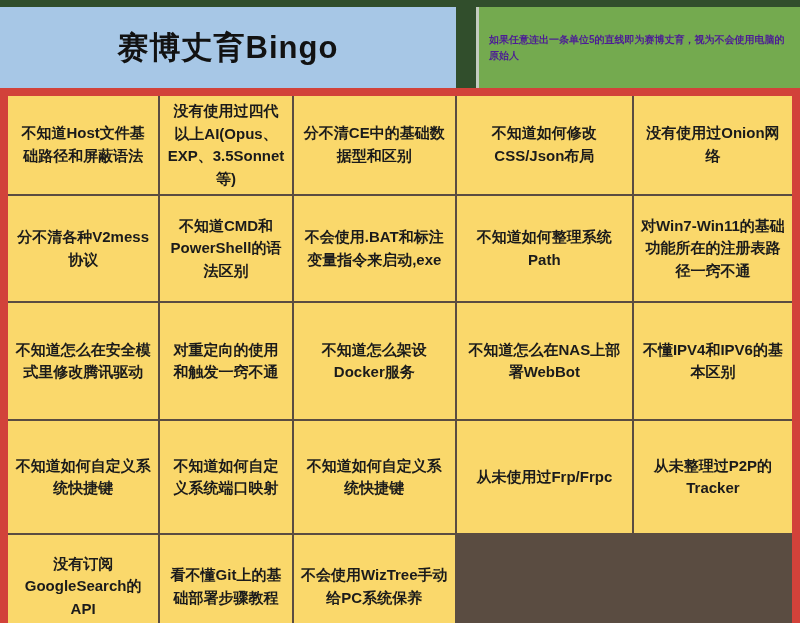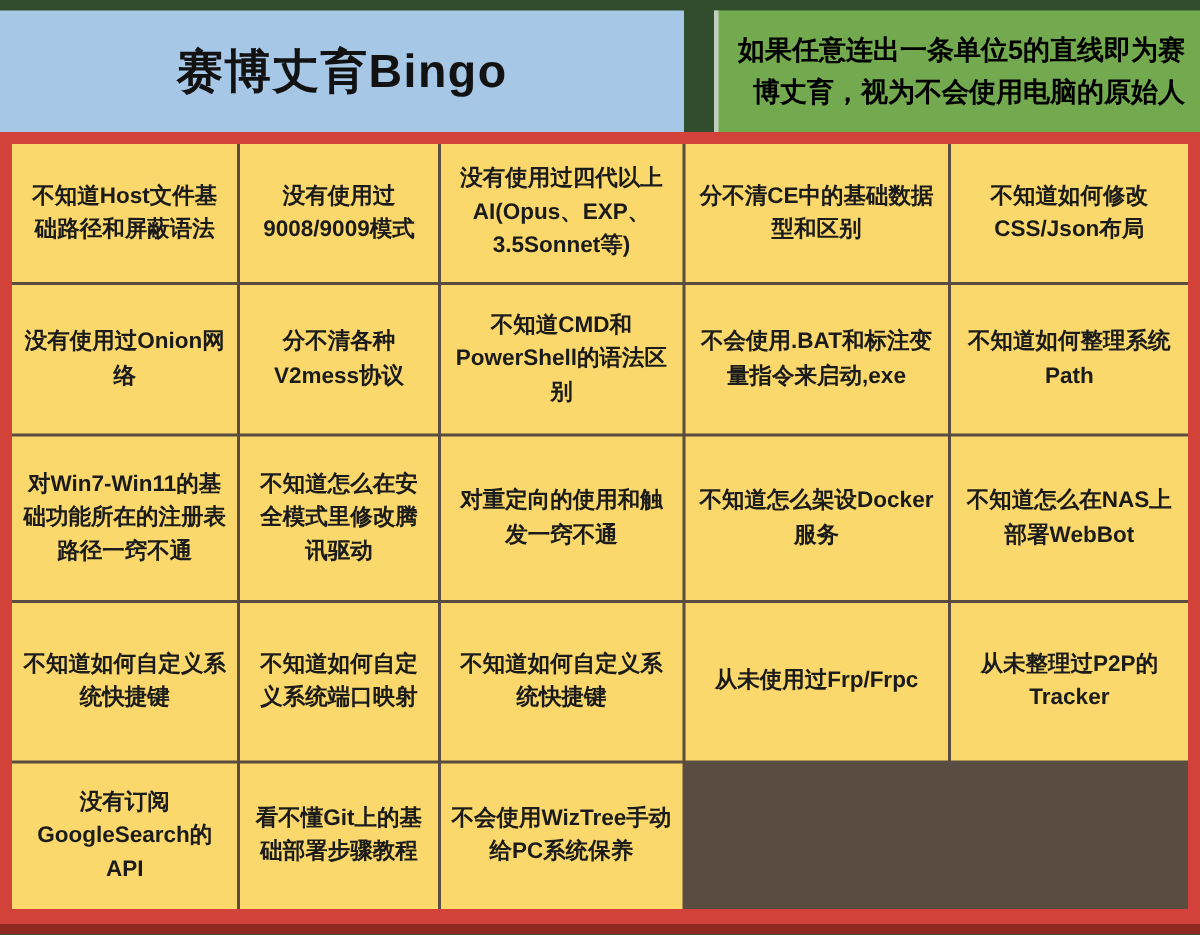--- a/index.html
+++ b/index.html
@@ -35,25 +35,25 @@
     letter-spacing: 1px;
   }
   .header-right {
     flex: 1 1 auto;
     background: #74aa4f;
     border-left: 3px solid #c3ccc0;
     display: flex; align-items: center; justify-content: center;
     padding: 4px 10px;
   }
   .rule-text {
-    font-size: 18px;
+    font-size: 10px;
     font-weight: bold;
-    color: #000000;
+    color: #4c1d95;
     line-height: 1.55;
-    text-align: right;
+    text-align: left;
   }
   .grid-frame {
     flex: 1 1 auto;
     border: 8px solid #d2423a;
     border-bottom: 10px solid #d2423a;
     background: #0f766e;
     position: relative;
   }
   .grid {
     width: 100%; height: 100%;
@@ -91,34 +91,34 @@
       <div class="title">赛博丈育Bingo</div>
     </div>
     <div class="header-right">
       <div class="rule-text">如果任意连出一条单位5的直线即为赛博丈育，视为不会使用电脑的原始人</div>
     </div>
   </div>
 
   <div class="grid-frame">
     <div class="grid" id="bingo-grid">
         <div class="cell">不知道Host文件基础路径和屏蔽语法</div>
-        <div class="cell">没有使用过9008/9009模式</div>
         <div class="cell">没有使用过四代以上AI(Opus、EXP、3.5Sonnet等)</div>
         <div class="cell">分不清CE中的基础数据型和区别</div>
         <div class="cell">不知道如何修改CSS/Json布局</div>
         <div class="cell">没有使用过Onion网络</div>
         <div class="cell">分不清各种V2mess协议</div>
         <div class="cell">不知道CMD和PowerShell的语法区别</div>
         <div class="cell">不会使用.BAT和标注变量指令来启动,exe</div>
         <div class="cell">不知道如何整理系统Path</div>
         <div class="cell">对Win7-Win11的基础功能所在的注册表路径一窍不通</div>
         <div class="cell">不知道怎么在安全模式里修改腾讯驱动</div>
         <div class="cell">对重定向的使用和触发一窍不通</div>
         <div class="cell">不知道怎么架设Docker服务</div>
         <div class="cell">不知道怎么在NAS上部署WebBot</div>
+        <div class="cell">不懂IPV4和IPV6的基本区别</div>
         <div class="cell">不知道如何自定义系统快捷键</div>
         <div class="cell">不知道如何自定义系统端口映射</div>
         <div class="cell">不知道如何自定义系统快捷键</div>
         <div class="cell">从未使用过Frp/Frpc</div>
         <div class="cell">从未整理过P2P的Tracker</div>
         <div class="cell">没有订阅GoogleSearch的API</div>
         <div class="cell">看不懂Git上的基础部署步骤教程</div>
         <div class="cell">不会使用WizTree手动给PC系统保养</div>
       </div>
   </div>

